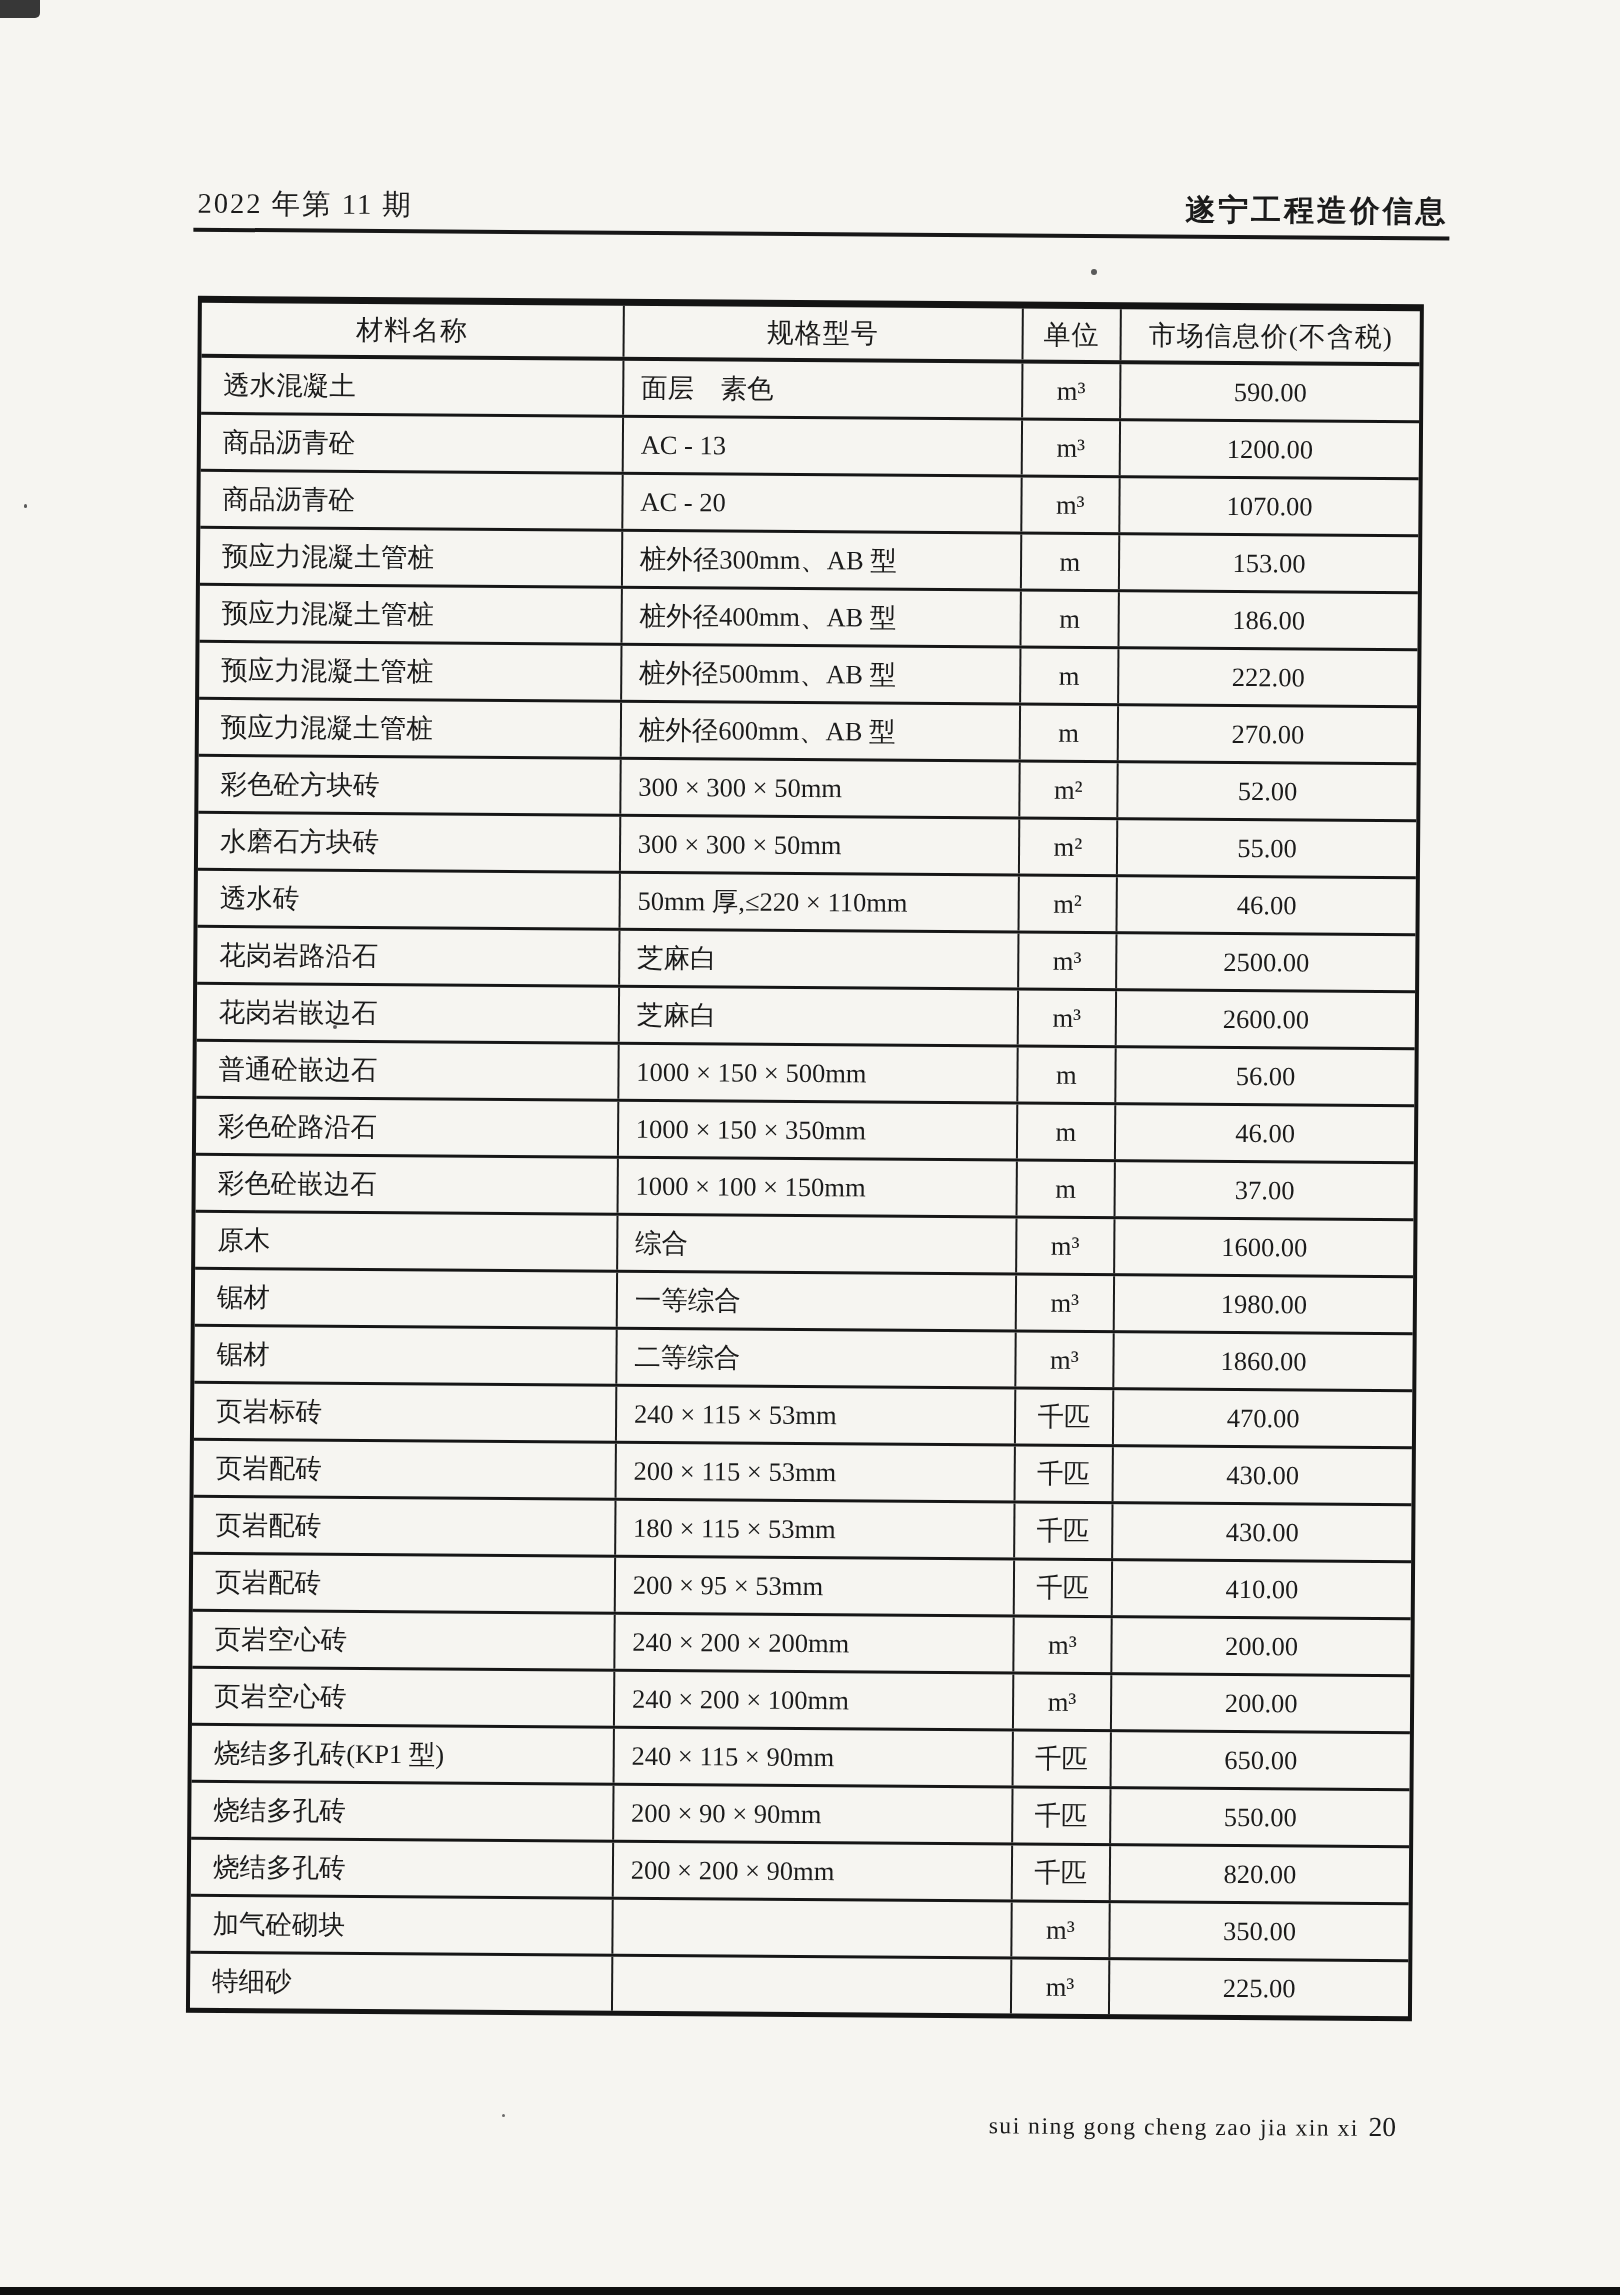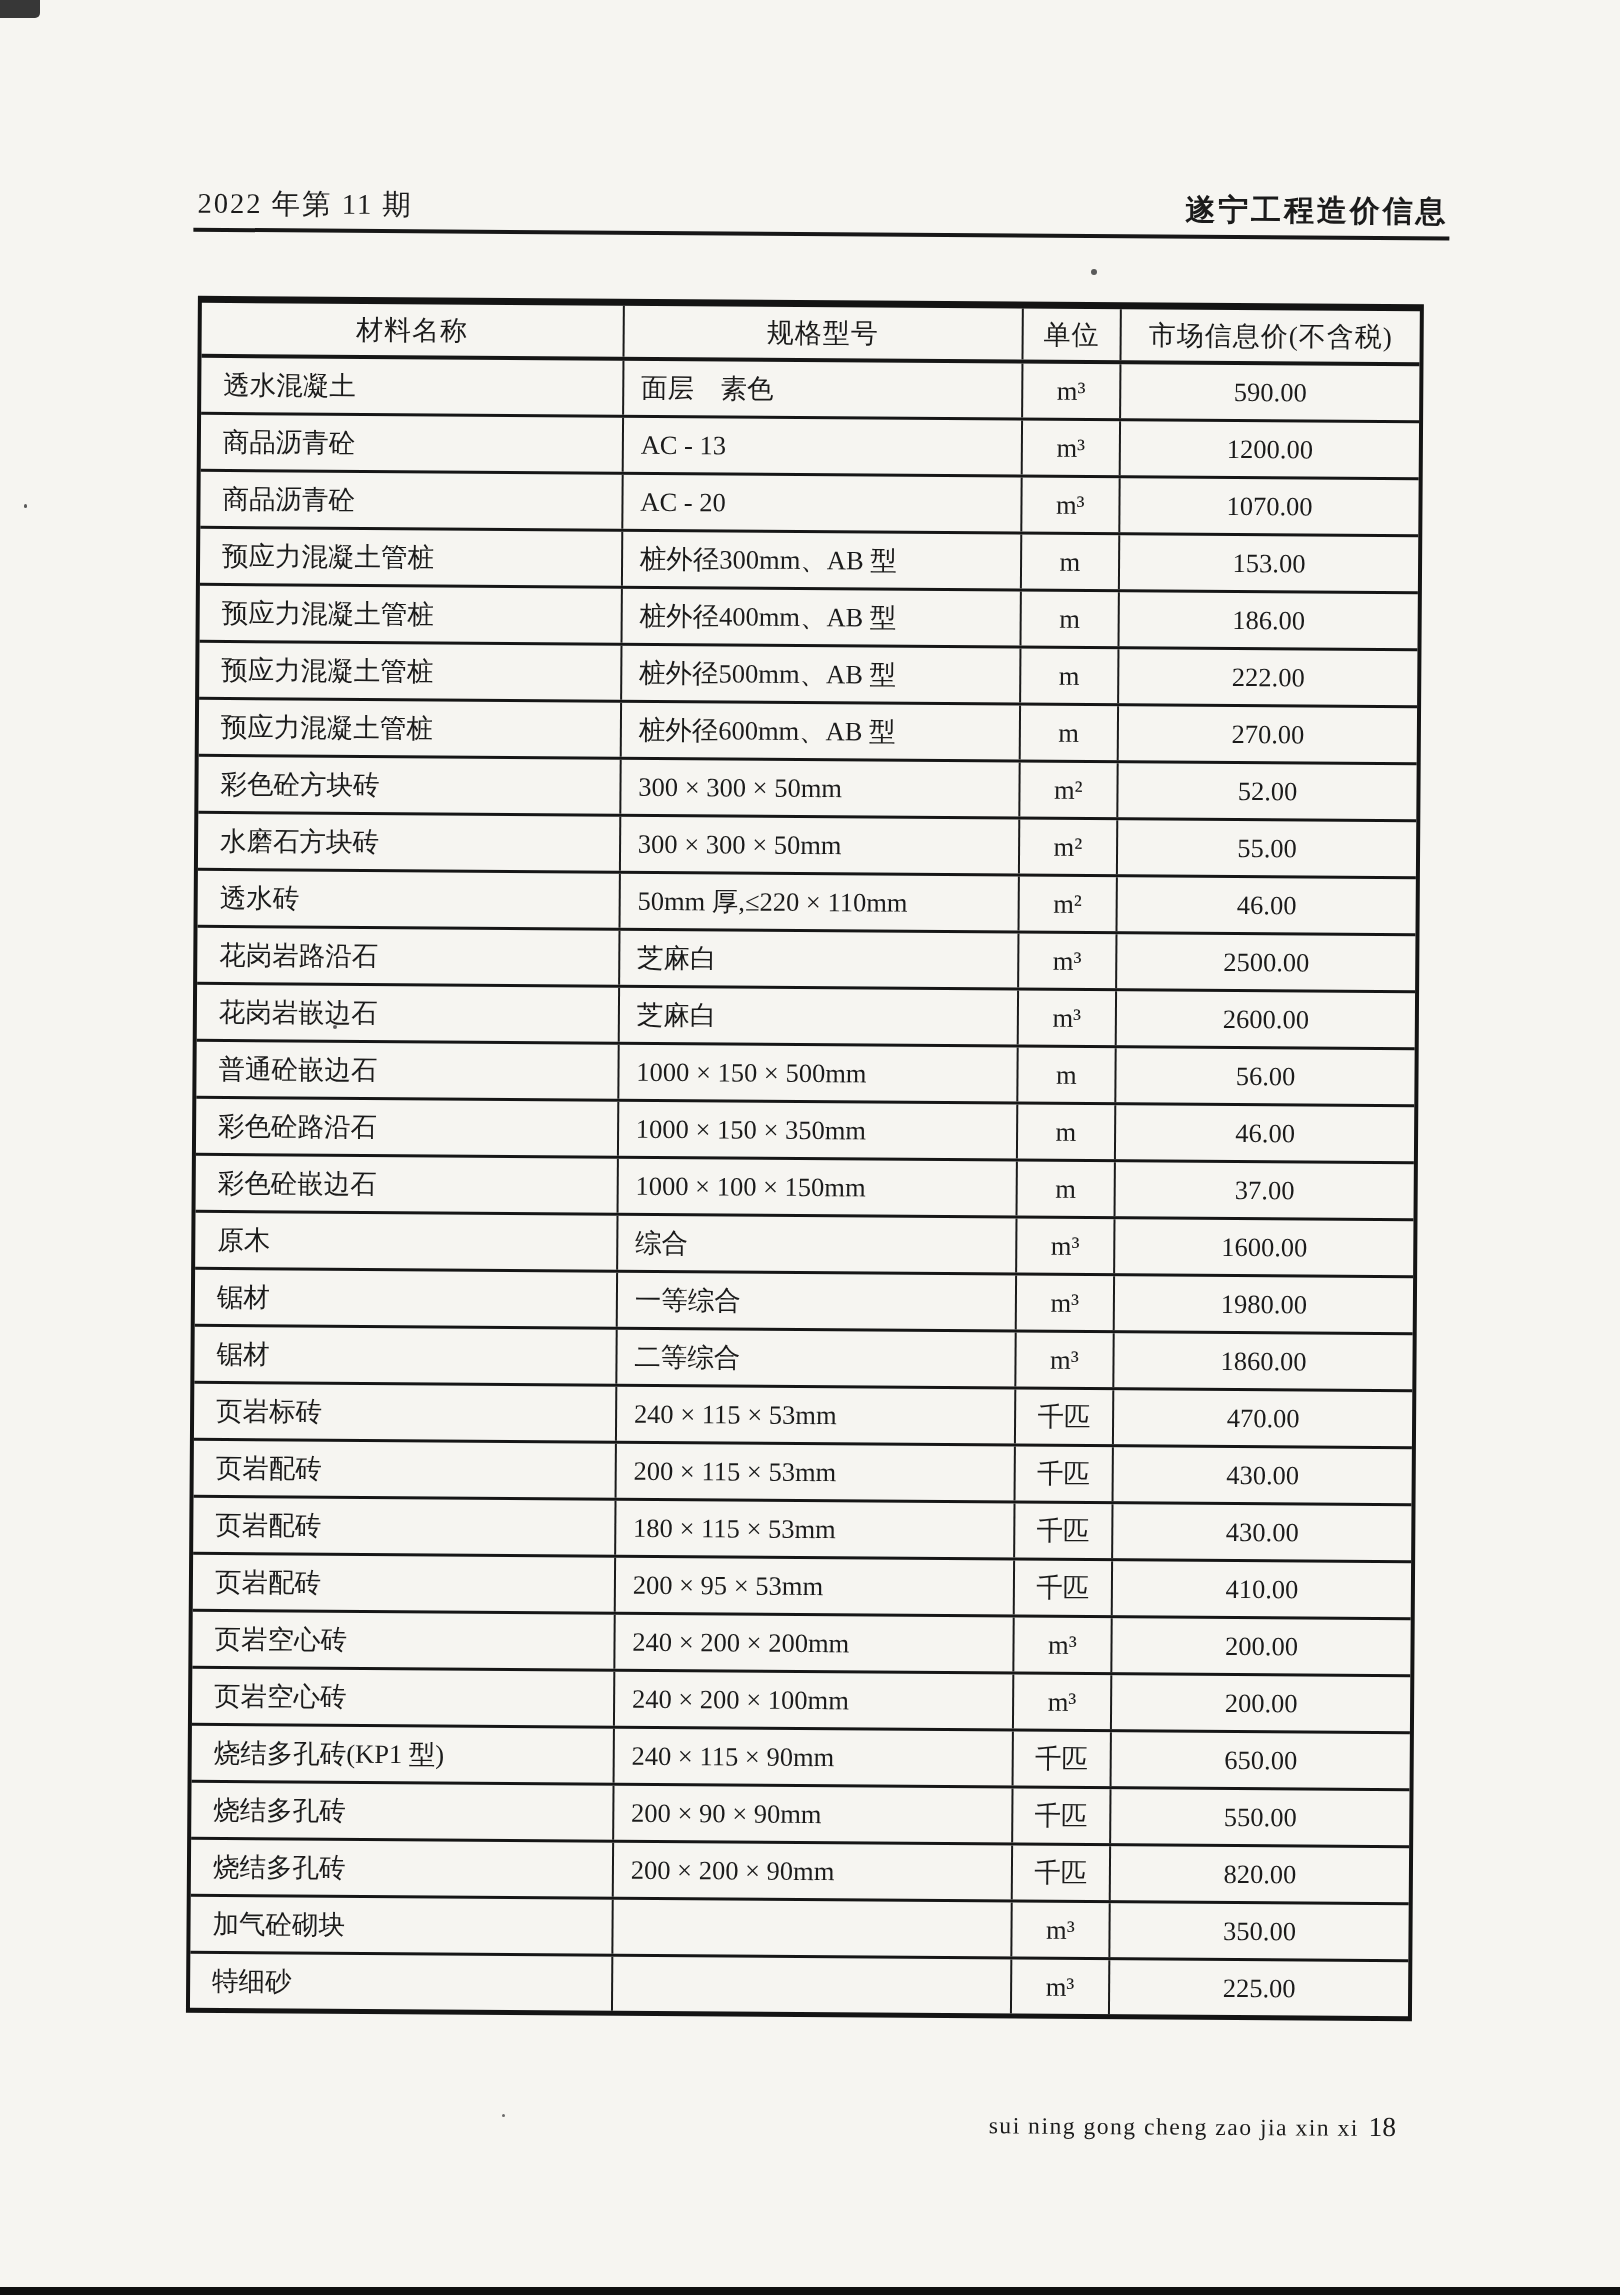--- a/index.html
+++ b/index.html
@@ -289,21 +289,21 @@
   <div class="t-row">
     <div class="cell c-name">特细砂</div>
     <div class="cell c-spec"></div>
     <div class="cell c-unit">m³</div>
     <div class="cell c-price">225.00</div>
   </div>
 </div>
 
   <div class="page-footer">
     <span class="footer-pinyin">sui ning gong cheng zao jia xin xi</span>
-    <span class="page-number">18</span>
+    <span class="page-number">20</span>
   </div>
 
 </div>
 
 <div class="scan-bar-bottom"></div>
 <div class="scan-mark-topleft"></div>
 <div class="speck s1"></div>
 <div class="speck s2"></div>
 <div class="speck s3"></div>
 <div class="speck s4"></div>

